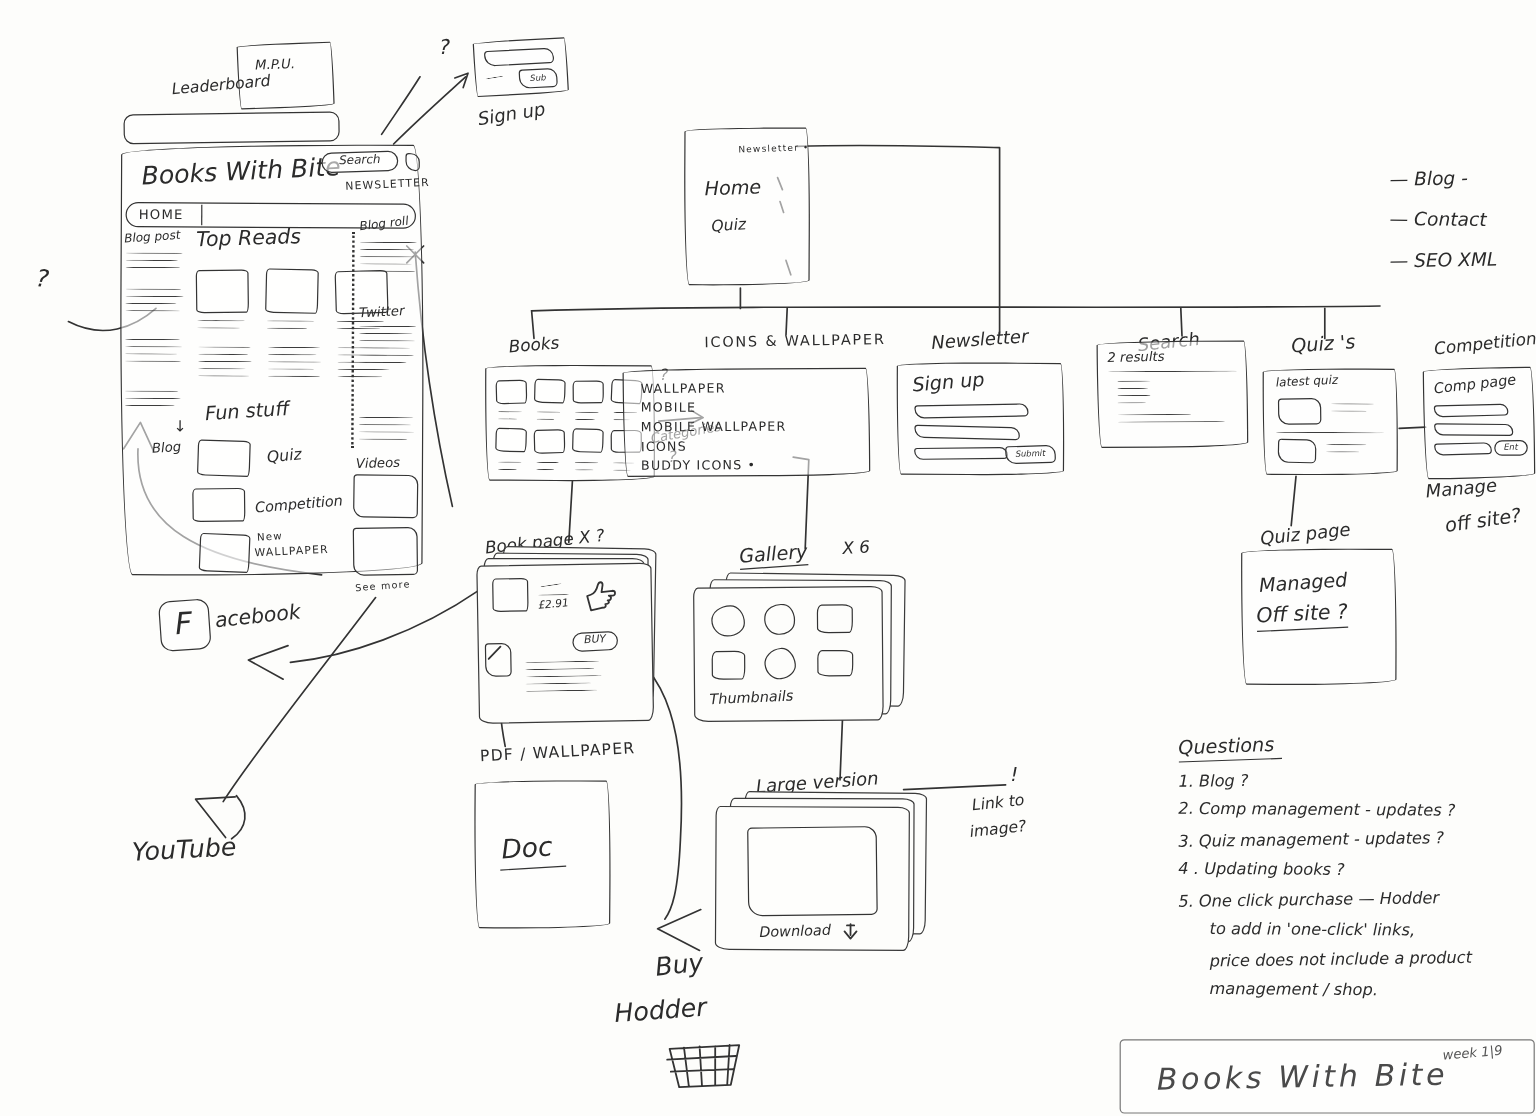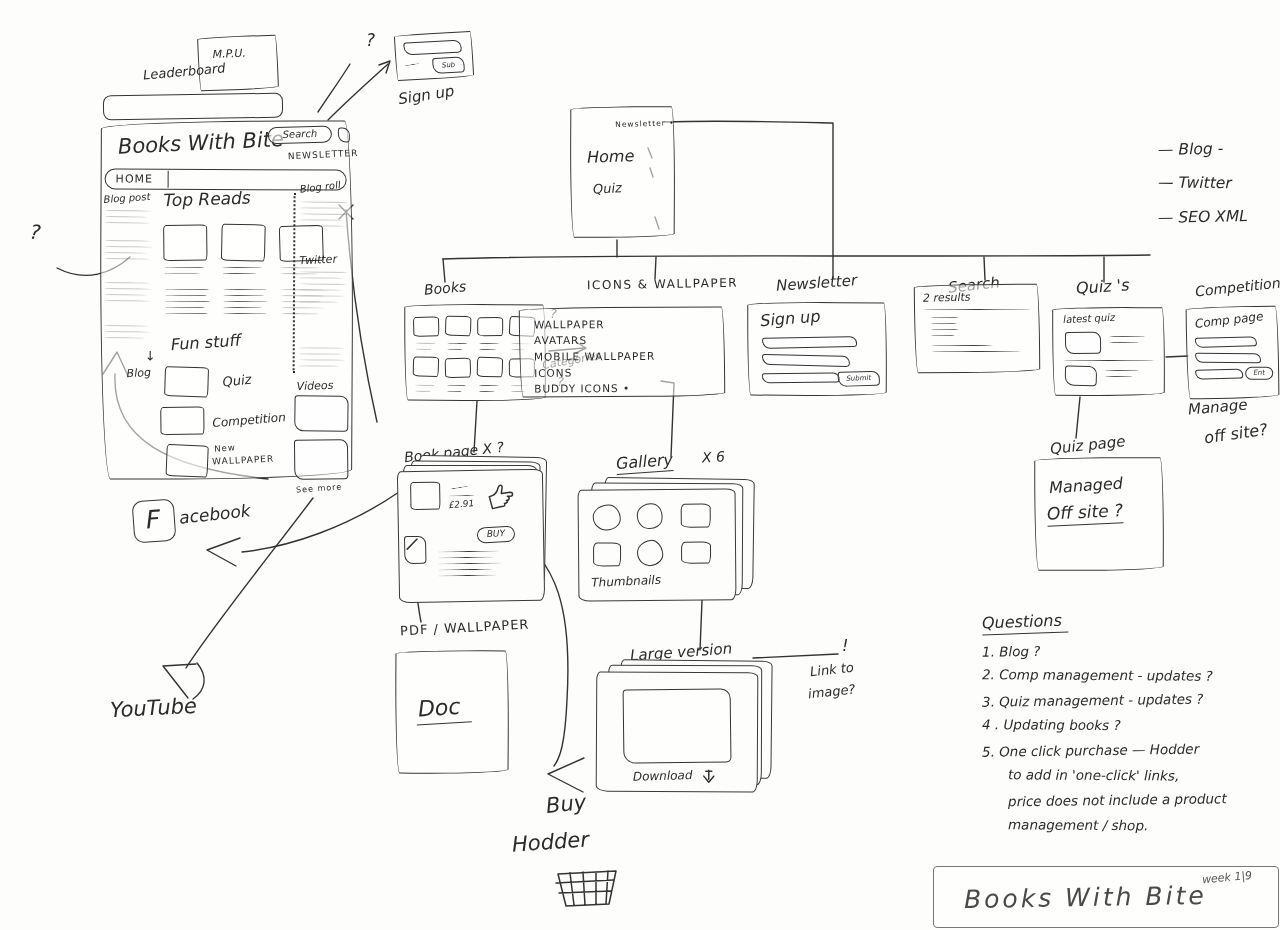--- a/index.html
+++ b/index.html
@@ -201,21 +201,21 @@
 <div class="hw" style="left:398px;top:86px;font-size:15px;transform:rotate(-9deg)">Sign up</div>
 
 <div class="box" style="left:570px;top:106px;width:105px;height:132px;transform:rotate(.3deg)">
   <div class="print" style="left:44px;top:12px;font-size:7.5px;transform:rotate(-2deg)">Newsletter •</div>
   <div class="hw" style="left:16px;top:40px;font-size:16px;transform:rotate(-2deg)">Home</div>
   <div class="hw" style="left:22px;top:74px;font-size:13px;transform:rotate(-4deg)">Quiz</div>
 </div>
 
 <div class="abs" style="left:1158px;top:132px">
   <div class="hw" style="position:static;font-size:15.5px;line-height:34px;transform:rotate(-1deg)">— Blog -</div>
-  <div class="hw" style="position:static;font-size:15.5px;line-height:34px;transform:rotate(.5deg)">— Twitter</div>
+  <div class="hw" style="position:static;font-size:15.5px;line-height:34px;transform:rotate(.5deg)">— Contact</div>
   <div class="hw" style="position:static;font-size:15.5px;line-height:34px;transform:rotate(-1deg)">— SEO XML</div>
 </div>
 
 <div class="hw" style="left:424px;top:280px;font-size:14px;transform:rotate(-5deg)">Books</div>
 <div class="box" style="left:404px;top:304px;width:142px;height:97px;transform:rotate(.4deg)">
   <div class="cover" style="left:8px;top:12px;width:26px;height:20px;transform:rotate(-2deg)"></div>
   <div class="cover" style="left:40px;top:11px;width:26px;height:20px;transform:rotate(1deg)"></div>
   <div class="cover" style="left:72px;top:12px;width:26px;height:19px;transform:rotate(-1deg)"></div>
   <div class="cover" style="left:104px;top:11px;width:26px;height:20px;transform:rotate(2deg)"></div>
   <div class="lines" style="left:10px;top:38px">
@@ -256,21 +256,21 @@
     </div>
 </div>
 <div class="hw" style="left:550px;top:306px;font-size:13px">?</div>
 <div class="hw" style="left:542px;top:354px;font-size:11px;transform:rotate(-10deg)">Categories</div>
 <div class="hw" style="left:557px;top:374px;font-size:13px">?</div>
 
 <div class="print" style="left:587px;top:277px;font-size:12px;letter-spacing:1.5px;transform:rotate(-1deg)">ICONS &amp; WALLPAPER</div>
 <div class="box" style="left:519px;top:307px;width:206px;height:90px;transform:rotate(-.3deg)">
   <div class="abs" style="left:14px;top:8px">
     <div class="print" style="position:static;font-size:10.5px;line-height:16px">WALLPAPER</div>
-    <div class="print" style="position:static;font-size:10.5px;line-height:16px;transform:rotate(.5deg)">AVATARS</div>
+    <div class="print" style="position:static;font-size:10.5px;line-height:16px;transform:rotate(.5deg)">MOBILE</div>
     <div class="print" style="position:static;font-size:10.5px;line-height:16px">MOBILE WALLPAPER</div>
     <div class="print" style="position:static;font-size:10.5px;line-height:16px;transform:rotate(-.5deg)">ICONS</div>
     <div class="print" style="position:static;font-size:10.5px;line-height:16px">BUDDY ICONS •</div>
   </div>
 </div>
 
 <div class="hw" style="left:776px;top:274px;font-size:15px;transform:rotate(-4deg)">Newsletter</div>
 <div class="box" style="left:747px;top:302px;width:140px;height:94px;transform:rotate(.4deg)">
   <div class="hw" style="left:12px;top:6px;font-size:16px;transform:rotate(-5deg)">Sign up</div>
   <div class="bar" style="left:14px;top:34px;width:95px;height:11px;transform:rotate(-1.5deg)"></div>

